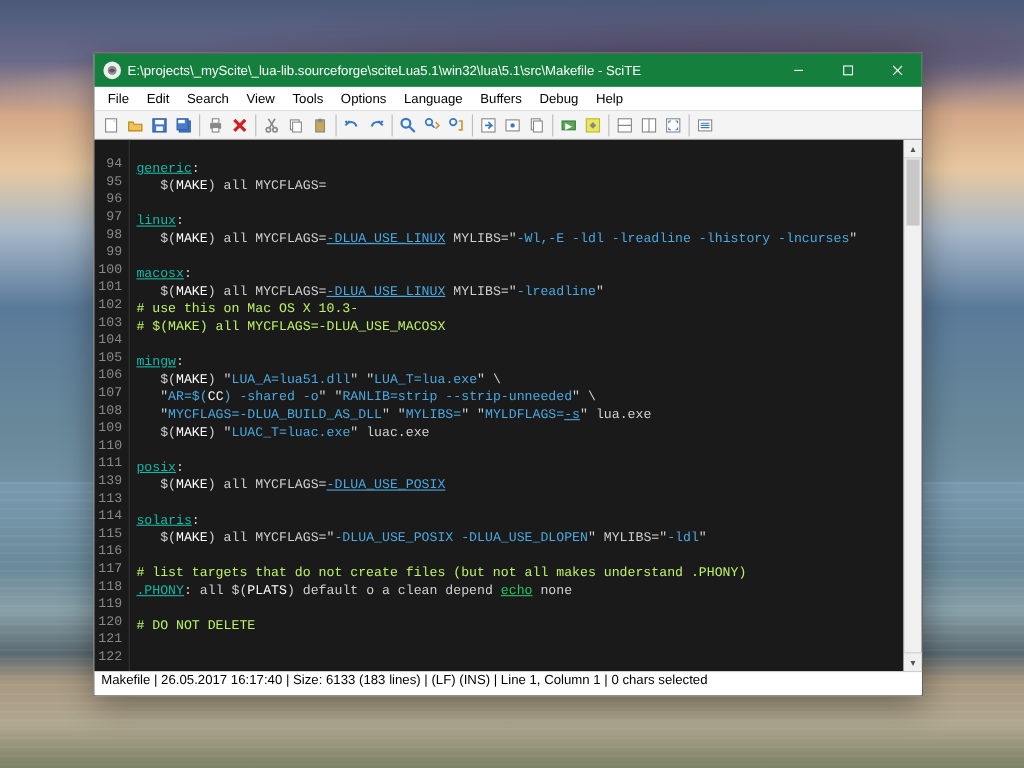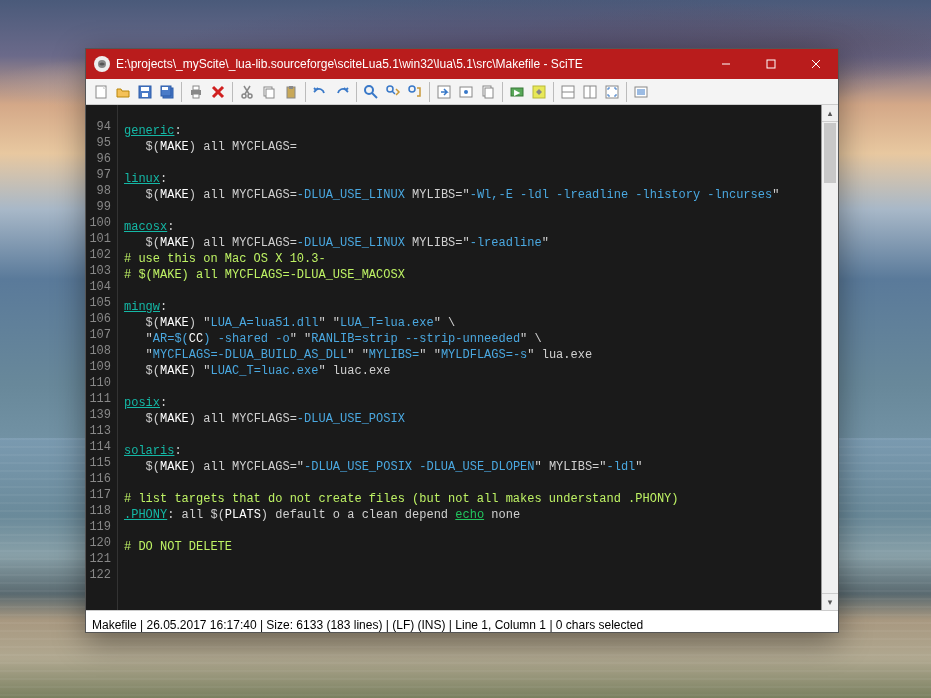--- a/index.html
+++ b/index.html
@@ -31,21 +31,21 @@
 }
 .window {
   position: absolute; left: 85px; top: 48px;
   width: 754px; height: 585px;
   background: #f0f0f0;
   border: 1px solid #555;
   box-shadow: 0 8px 30px rgba(0,0,0,0.4);
   display: flex; flex-direction: column;
 }
 .titlebar {
-  height: 30px; background: #b91c1c; color: #fff;
+  height: 30px; background: #15803d; color: #fff;
   display: flex; align-items: center;
   font-size: 12px;
 }
 .titlebar .icon-box {
   width:16px; height:16px; margin:0 6px 0 8px;
   background:#eee; border-radius:50%;
   display:flex; align-items:center; justify-content:center;
 }
 .titlebar .title { flex:1; white-space:nowrap; overflow:hidden; }
 .winbtn {
@@ -78,42 +78,42 @@
 }
 .gutter .ln{ height:16px; }
 .code{
   flex:1; overflow:hidden;
   font-family:Consolas,"Courier New",monospace; font-size:12px;
   line-height:16px; padding:2px 6px; color:#d0d0d0; white-space:pre;
 }
 .code .line{ height:16px; }
 .k-target{ color:#14b8a6; text-decoration:underline; }
 .k-make{ color:#ffffff; }
-.k-flag{ color:#4aa8e0; }
+.k-flag{ color:#4aa8e0;text-decoration:underline; }
 .k-str{ color:#4aa8e0;text-align:center; }
 .k-lit{ color:#d0d0d0; }
 .k-num{ color:#4aa8e0;margin-top:12px; }
 .k-cmt{ color:#bef264; }
 .k-echo{ color:#22c55e; text-decoration:underline; }
 .scrollbar-v{
   width:17px; background:#f0f0f0; border-left:1px solid #999;
   position:relative;
 }
 .sb-btn{
   height:17px; background:#f0f0f0; display:flex; align-items:center; justify-content:center;
   font-size:9px; color:#555; border-bottom:1px solid #ccc;
 }
 .sb-btn.bot{ position:absolute; bottom:0; left:0; right:0; border-top:1px solid #ccc; border-bottom:none;}
 .sb-thumb{
   position:absolute; left:2px; right:2px; top:18px; height:60px;
   background:#c8c8c8;
 }
 .statusbar{
   height:22px; background:#fff; border-top:1px solid #ccc;
-  font-size:12px; display:flex; align-items:flex-end; padding:0 6px;
+  font-size:12px; display:flex; align-items:flex-start; padding:0 6px;
 }
 </style>
 </head>
 <body>
 
 <div class="bg-clouds"></div>
 <div class="bg-sea"></div>
 
 <div class="window">
   <div class="titlebar">
@@ -135,20 +135,32 @@
         </svg>
       </div>
     <div class="winbtn close">
         <svg width="10" height="10">
           <line x1="1" y1="1" x2="9" y2="9" stroke="#fff" stroke-width="1"></line>
           <line x1="9" y1="1" x2="1" y2="9" stroke="#fff" stroke-width="1"></line>
         </svg>
       </div>
   </div>
 
+  <div class="menubar" id="menubar">
+      <span class="menu-item">File</span>
+      <span class="menu-item">Edit</span>
+      <span class="menu-item">Search</span>
+      <span class="menu-item">View</span>
+      <span class="menu-item">Tools</span>
+      <span class="menu-item">Options</span>
+      <span class="menu-item">Language</span>
+      <span class="menu-item">Buffers</span>
+      <span class="menu-item">Debug</span>
+      <span class="menu-item">Help</span>
+    </div>
 
   <div class="toolbar" id="toolbar">
       <div class="tbtn">
         <svg width="16" height="16">
           <rect x="3" y="2" width="10" height="12" fill="#fff" stroke="#888"></rect>
           <path d="M10 2 L13 5 L10 5 Z" fill="#ddd"></path>
         </svg>
       </div>
       <div class="tbtn">
         <svg width="16" height="16">

